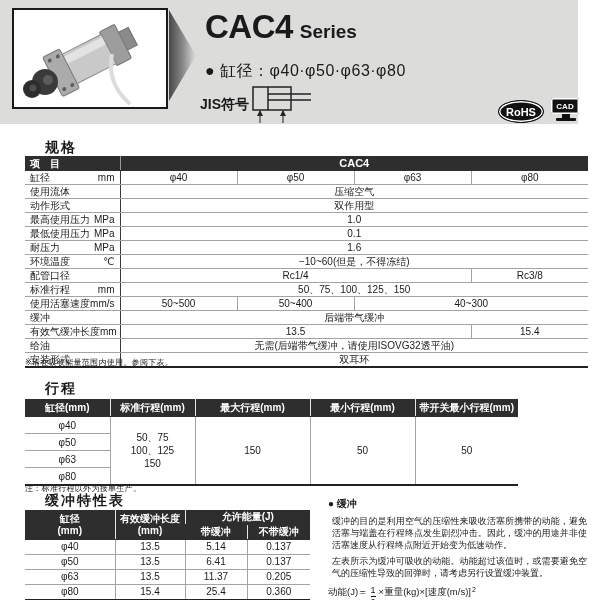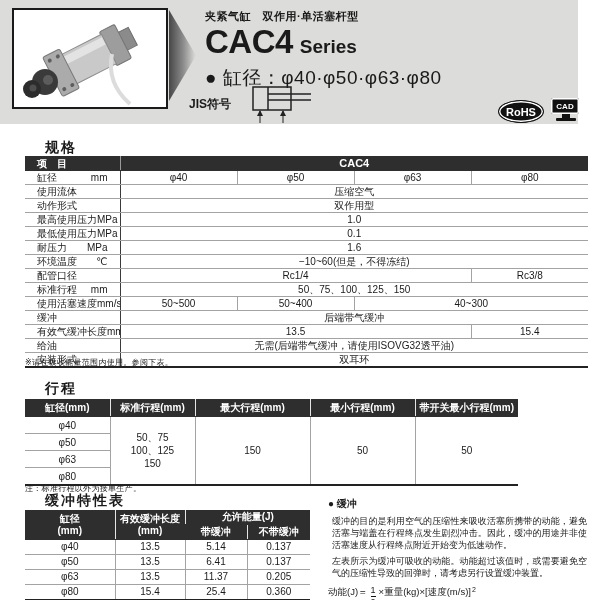--- a/index.html
+++ b/index.html
@@ -10,22 +10,22 @@
   .header-band { position:absolute; left:0; top:0; width:578px; height:124px; background:#dcdcda; }
   .photo-box { position:absolute; left:12px; top:8px; width:156px; height:101px; background:#fff; border:2px solid #1a1a1a; box-sizing:border-box; overflow:hidden; }
   .wedge { position:absolute; left:169px; top:10px; width:27px; height:91px;
            clip-path:polygon(0 0,100% 50%,0 100%);
            background:linear-gradient(to right,#474747,#8f8f8f 55%,#d6d6d4 95%); }
   .title-block { position:absolute; left:205px; top:9px; }
   .subtitle { font-size:11px; font-weight:bold; letter-spacing:0.5px; }
   .series-line { display:flex; align-items:baseline; margin-top:1px; }
   .series-name { font-size:33px; font-weight:900; letter-spacing:-0.5px; line-height:1.05; }
   .series-suffix { font-size:19px; font-weight:bold; margin-left:7px; }
-  .bore-line { font-size:19px; margin-top:5px; letter-spacing:0.5px; }
-  .jis-label { position:absolute; left:189px; top:96px; font-size:12px; font-weight:bold; }
+  .bore-line { font-size:16px; margin-top:16px; letter-spacing:0.5px; }
+  .jis-label { position:absolute; left:200px; top:96px; font-size:14px; font-weight:bold; }
   .jis-symbol { position:absolute; left:252px; top:84px; }
   .badge-rohs { position:absolute; left:498px; top:100px; width:46px; height:23px; background:#111;
                 border-radius:50%; color:#fff; font-size:11px; font-weight:bold;
                 display:flex; align-items:center; justify-content:center;
                 box-shadow:inset 0 0 0 1.5px #fff; border:1.5px solid #111; box-sizing:border-box; }
   .badge-cad { position:absolute; left:551px; top:98px; width:30px; }
   .cad-screen { width:28px; height:16px; background:#111; border-radius:2px; color:#fff;
                 font-size:8px; font-weight:bold; display:flex; align-items:center; justify-content:center;
                 box-shadow:inset 0 0 0 1.5px #fff; }
   .cad-stand { width:8px; height:4px; background:#111; margin:0 auto; }
@@ -37,21 +37,21 @@
 
   
   table { border-collapse:collapse; table-layout:fixed; color:#1a1a1a; }
   td { padding:0 4px; text-align:center; white-space:nowrap; overflow:hidden; }
 
   
   .spec-table { position:absolute; left:25px; top:156px; width:563px; font-size:10px; }
   .spec-table td { height:13px; line-height:13px; border-bottom:1px solid #a3a3a3; }
   .spec-table tr.hdr td { background:#2e2e2e; color:#fff; font-weight:bold; height:14px; border-bottom:1px solid #2e2e2e; }
   .spec-table tr.hdr td.lbl { border-right:1px solid #9a9a9a; }
-  .spec-table td.lbl { text-align:left; border-right:1px solid #3a3a3a; padding:0 12px; }
+  .spec-table td.lbl { text-align:left; border-right:1px solid #3a3a3a; padding:0 5px; }
   .lblin { display:flex; justify-content:space-between; }
   .spec-table td.split { border-left:1px solid #a3a3a3; }
   .spec-table tr.last td { border-bottom:2px solid #222; }
   .spec-table tr.hdr .hseries { font-size:11px; }
 
   
   .stroke-table { position:absolute; left:25px; top:399px; width:493px; font-size:10px; border-bottom:2px solid #222; }
   .stroke-table td { height:16px; line-height:15px; border-bottom:1px solid #a3a3a3; border-left:1px solid #a3a3a3; }
   .stroke-table td:first-child { border-left:none; }
   .stroke-table tr.hdr td { background:#2e2e2e; color:#fff; font-weight:bold; border-left:1px solid #e5e5e5; border-bottom:1px solid #2e2e2e; height:17px; }
@@ -99,21 +99,20 @@
         <circle cx="31" cy="72" r="13" fill="#3a3a3a"></circle>
         <circle cx="18" cy="79" r="9" fill="#2c2c2c"></circle>
         <circle cx="34" cy="70" r="5" fill="#5c5c5c"></circle>
         <circle cx="19" cy="78" r="3.5" fill="#4e4e4e"></circle>
       </svg>
     </div>
 
     <div class="wedge"></div>
 
     <div class="title-block">
-      <div class="subtitle">夹紧气缸　双作用·单活塞杆型</div>
       <div class="series-line">
         <span class="series-name">CAC4</span>
         <span class="series-suffix">Series</span>
       </div>
       <div class="bore-line">● 缸径：φ40·φ50·φ63·φ80</div>
     </div>
 
     <div class="jis-label">JIS符号</div>
     <div class="jis-symbol">
       <svg width="62" height="40" viewBox="0 0 62 40">

